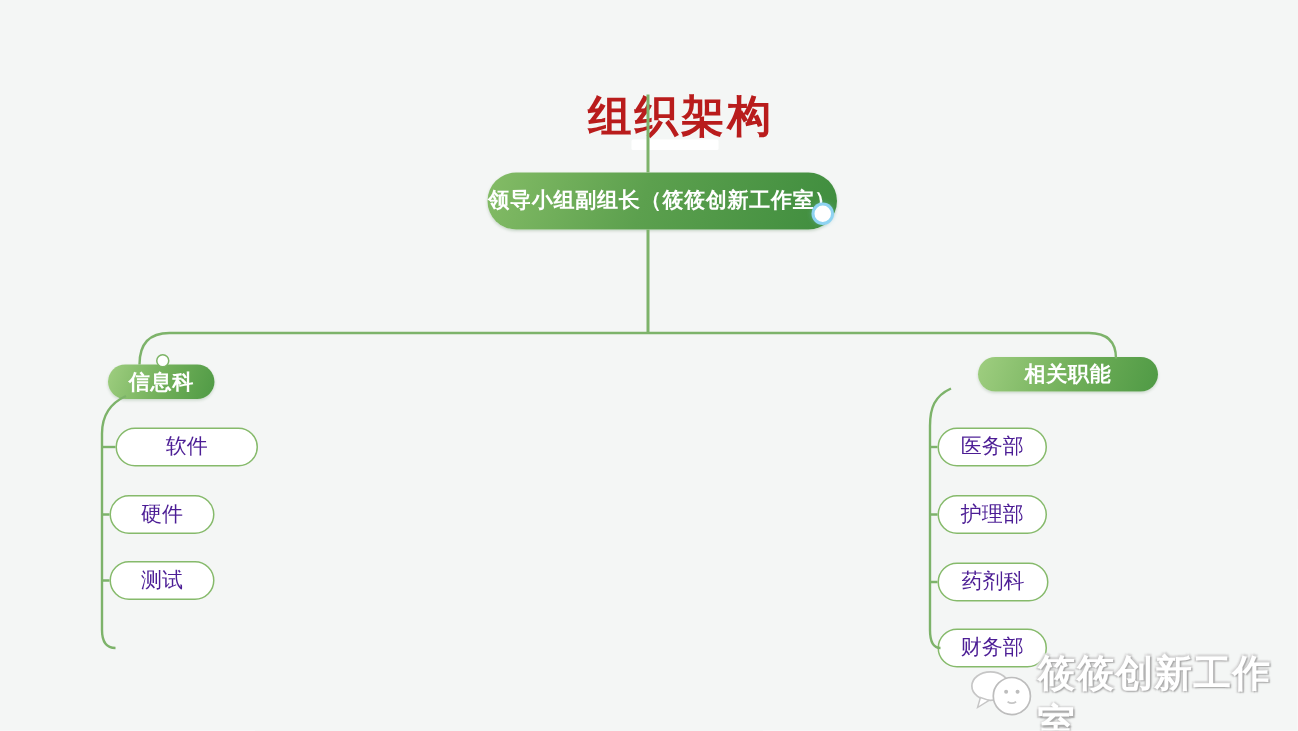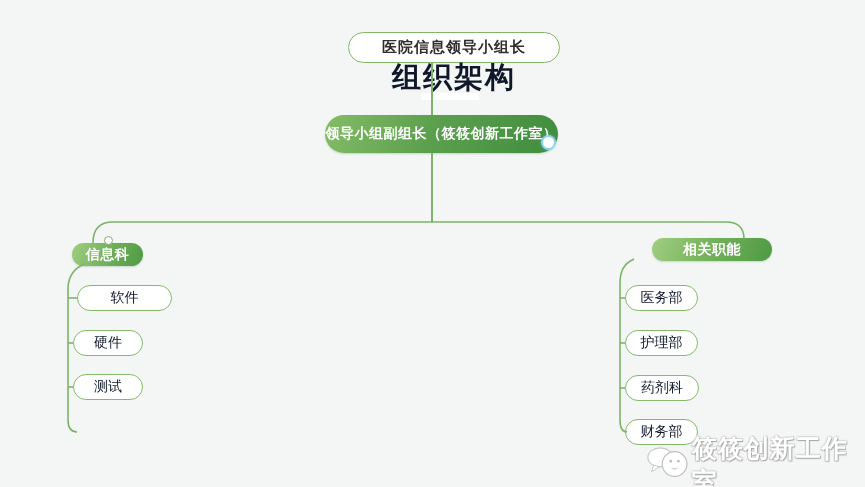--- a/index.html
+++ b/index.html
@@ -8,40 +8,40 @@
     position:relative;width:865px;height:487px;overflow:hidden;
     background:#f4f6f5;
   }
   
   #connectors{position:absolute;left:0;top:0;z-index:6;pointer-events:none;}
   
   .node{position:absolute;display:flex;align-items:center;justify-content:center;
         box-sizing:border-box;z-index:4;white-space:nowrap;cursor:default;}
   .pill-white{
     background:#ffffff;border:1px solid #86ba6b;border-radius:14px;
-    color:#0f172a;font-size:14px;
+    color:#4c1d95;font-size:14px;
   }
   .root-box{
     background:#ffffff;border:1px solid #7fb767;border-radius:16px;
     color:#2e2e2e;font-size:15px;font-weight:600;letter-spacing:1px;
   }
   .pill-green-dark{
     background:linear-gradient(110deg,#84bc66 0%,#5ca04e 45%,#3f8d3e 100%);
     border-radius:19px;color:#ffffff;font-size:14px;font-weight:600;
     box-shadow:0 1px 2px rgba(60,110,60,.25);letter-spacing:.5px;
   }
   .pill-green-light{
     background:linear-gradient(110deg,#9fce80 0%,#6fae58 55%,#4f9a45 100%);
     border-radius:12px;color:#ffffff;font-size:14px;font-weight:600;
     box-shadow:0 1px 2px rgba(60,110,60,.22);letter-spacing:.5px;font-family:Liberation Serif, serif;
   }
   
   .wm-center{
     position:absolute;z-index:5;left:348px;top:58px;width:212px;text-align:center;
-    color:#0f172a;font-size:29px;font-weight:700;letter-spacing:2px;
+    color:#b91c1c;font-size:29px;font-weight:700;letter-spacing:2px;
   }
   .wm-underline{
     position:absolute;z-index:5;left:421px;top:93px;width:58px;height:7px;
     background:#ffffff;border-radius:1px;
   }
   .wm-footer{
     position:absolute;z-index:8;left:646px;top:432px;display:flex;align-items:center;
   }
   .wm-footer-text{
     color:#ffffff;font-size:25px;font-weight:700;letter-spacing:1px;
@@ -74,21 +74,20 @@
       <path d="M634 259 C623 264 620 272 620 284 L620 420 Q620 432 627 432"></path>
       <path d="M620 298 L625 298"></path>
       <path d="M620 343 L625 343"></path>
       <path d="M620 388 L625 388"></path>
     </g>
   </svg>
 
   <div class="wm-center">组织架构</div>
   <div class="wm-underline"></div>
 
-  <div class="node root-box" style="left:348px;top:32px;width:212px;height:31px;">医院信息领导小组长</div>
 
   <div class="node pill-green-dark" style="left:325px;top:115px;width:233px;height:38px;">领导小组副组长（筱筱创新工作室）</div>
   <div class="handle handle-blue"></div>
 
   <div class="node pill-green-light" style="left:72px;top:243px;width:71px;height:23px;">信息科</div>
   <div class="handle handle-green"></div>
 
   <div class="node pill-white" style="left:77px;top:285px;width:95px;height:26px;">软件</div>
   <div class="node pill-white" style="left:73px;top:330px;width:70px;height:26px;">硬件</div>
   <div class="node pill-white" style="left:73px;top:374px;width:70px;height:26px;">测试</div>

